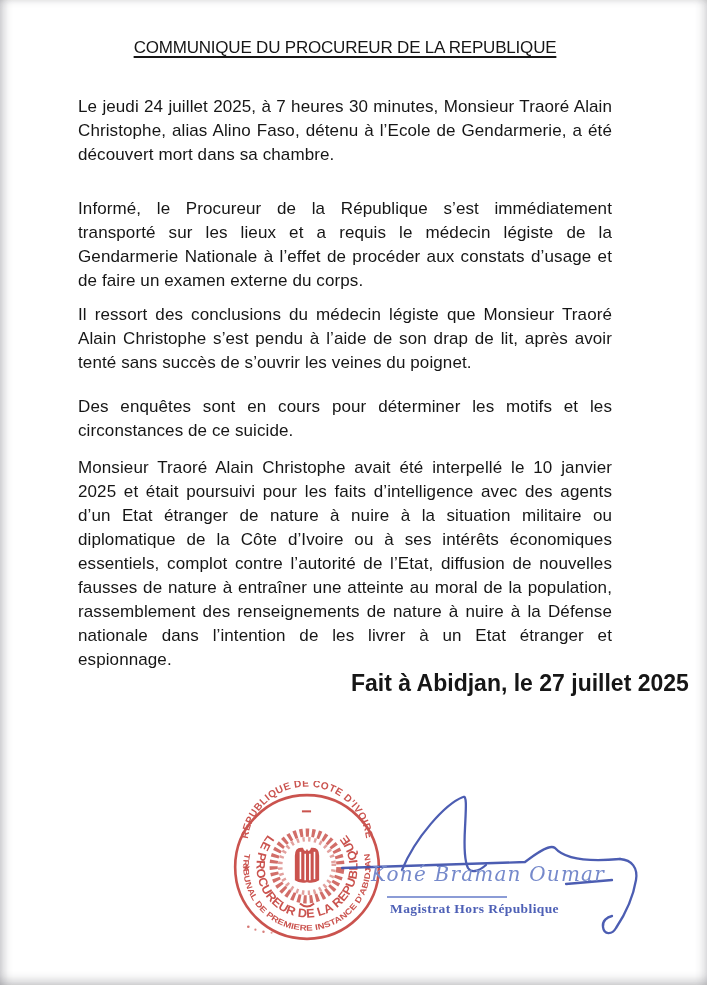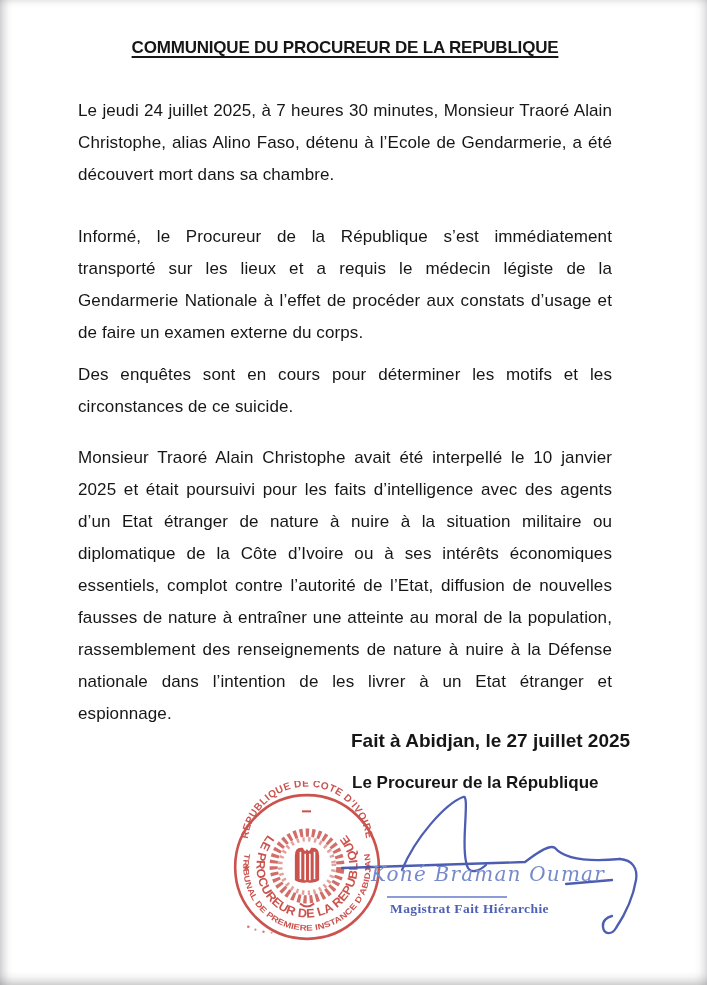--- a/index.html
+++ b/index.html
@@ -16,46 +16,46 @@
       inset 0 -11px 9px -6px rgba(75,75,85,.25),
       inset 0 6px 6px -4px rgba(75,75,85,.12);
   }
   .content{
     position:absolute;
     left:78px; top:38px;
     width:534px;
   }
   .doc-title{
     text-align:center;
-    font-weight:bold;
+    font-weight:normal;
     font-size:17px;
     line-height:20px;
     letter-spacing:-0.2px;
     margin:0 0 37px 0;
   }
   .doc-title .tline{
     text-decoration:underline;
     text-decoration-thickness:2px;
     text-underline-offset:3px;
   }
   .body-par{
     margin:0;
     font-size:17px;
-    line-height:32px;
+    line-height:24px;
     text-align:justify;
     letter-spacing:0.1px;
   }
   .p1{margin-bottom:30px;}
   .p2{margin-bottom:10px;}
   .p3{margin-bottom:20px;}
-  .p4{margin-bottom:19px;}
+  .p4{margin-bottom:13px;}
   .p5{}
   .dateline{
     margin:0 0 0 273px;
-    font-size:19px;
+    font-size:23px;
     font-weight:bold;
     white-space:nowrap;
     line-height:22px;
   }
   .sig-title{
     margin:20px 0 0 274px;
     font-size:17px;
     font-weight:bold;
     white-space:nowrap;
     line-height:22px;
@@ -107,25 +107,25 @@
 
 <div class="page">
 
   <div class="content">
     <h1 class="doc-title">
       <div class="tline">COMMUNIQUE DU PROCUREUR DE LA REPUBLIQUE</div>
     </h1>
 
     <p class="body-par p1">Le jeudi 24 juillet 2025, à 7 heures 30 minutes, Monsieur Traoré Alain Christophe, alias Alino Faso, détenu à l’Ecole de Gendarmerie, a été découvert mort dans sa chambre.</p>
     <p class="body-par p2">Informé, le Procureur de la République s’est immédiatement transporté sur les lieux et a requis le médecin légiste de la Gendarmerie Nationale à l’effet de procéder aux constats d’usage et de faire un examen externe du corps.</p>
+    <p class="body-par p3">Il ressort des conclusions du médecin légiste que Monsieur Traoré Alain Christophe s’est pendu à l’aide de son drap de lit, après avoir tenté sans succès de s’ouvrir les veines du poignet.</p>
     <p class="body-par p4">Des enquêtes sont en cours pour déterminer les motifs et les circonstances de ce suicide.</p>
     <p class="body-par p5">Monsieur Traoré Alain Christophe avait été interpellé le 10 janvier 2025 et était poursuivi pour les faits d’intelligence avec des agents d’un Etat étranger de nature à nuire à la situation militaire ou diplomatique de la Côte d’Ivoire ou à ses intérêts économiques essentiels, complot contre l’autorité de l’Etat, diffusion de nouvelles fausses de nature à entraîner une atteinte au moral de la population, rassemblement des renseignements de nature à nuire à la Défense nationale dans l’intention de les livrer à un Etat étranger et espionnage.</p>
 
     <p class="dateline">Fait à Abidjan, le 27 juillet 2025</p>
-    <p class="sig-title">Le Procureur de la République</p>
   </div>
 
   <svg class="stamp-wrap" viewBox="0 0 170 170" aria-hidden="true">
     <g>
       <circle cx="85" cy="85" r="71" fill="none" stroke="#c64540" stroke-width="2.6"></circle>
 
       <path id="arcTop" d="M 26.9 74.8 A 59 59 0 1 1 143.1 74.8" fill="none"></path>
       <text class="stamp-text stamp-top"><textPath href="#arcTop" startOffset="50%" text-anchor="middle">REPUBLIQUE DE COTE D’IVOIRE</textPath></text>
 
       <rect x="80" y="29" width="9" height="2" fill="#c64540"></rect>
@@ -164,15 +164,15 @@
     <g fill="none" stroke="#4355ae" stroke-width="2.3" stroke-linecap="round" opacity=".95">
       <path d="M 22 80 C 90 78, 150 76, 205 74 C 218 64, 230 56, 235 60 C 242 68, 258 75, 300 71"></path>
       <path d="M 82 82 C 95 50, 125 16, 143 9 C 147 7, 146 20, 145 40 C 144 58, 144 72, 148 80 C 151 85, 158 84, 166 77"></path>
       <path d="M 300 71 C 312 72, 318 80, 316 92 C 313 110, 304 128, 296 140 C 292 147, 284 147, 283 139 C 282 133, 287 129, 292 128"></path>
       <path d="M 246 96 L 292 92"></path>
     </g>
   </svg>
 
   <div class="sig-name">Koné Braman Oumar</div>
   <div class="sig-underline"></div>
-  <div class="sig-rank">Magistrat Fait Hiérarchie</div>
+  <div class="sig-rank">Magistrat Hors République</div>
 
 </div>
 
 </body></html>

